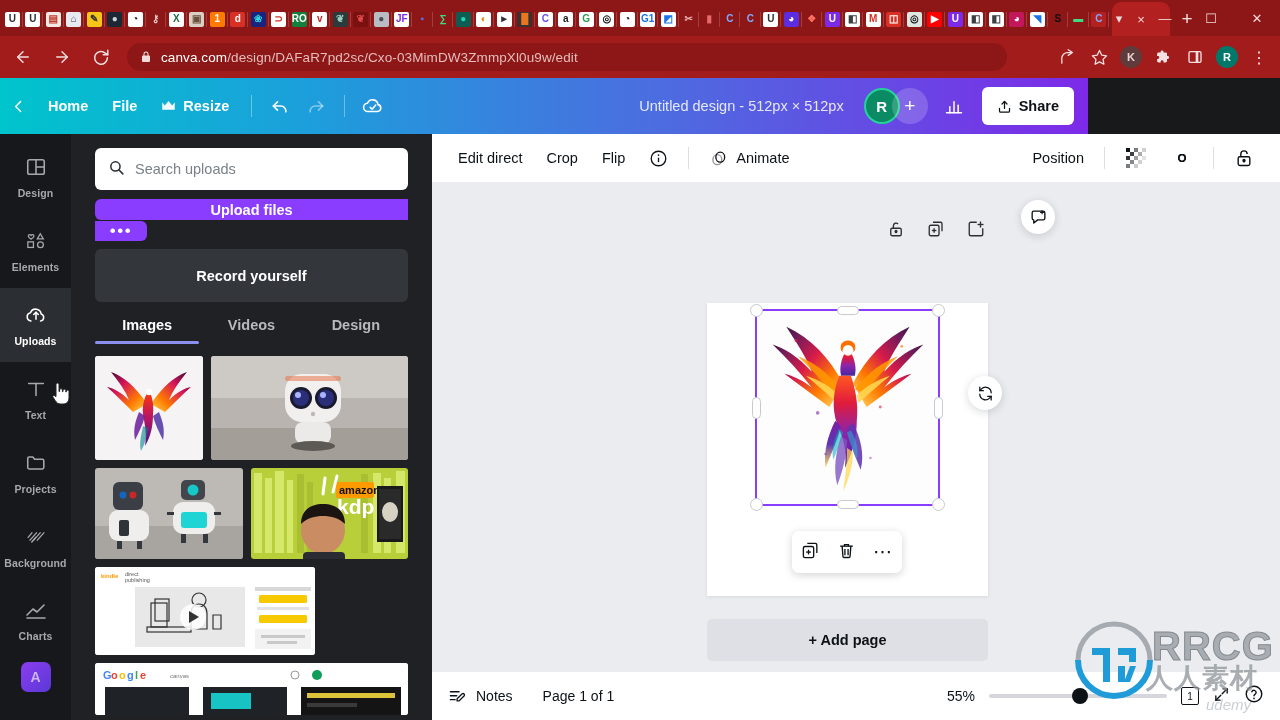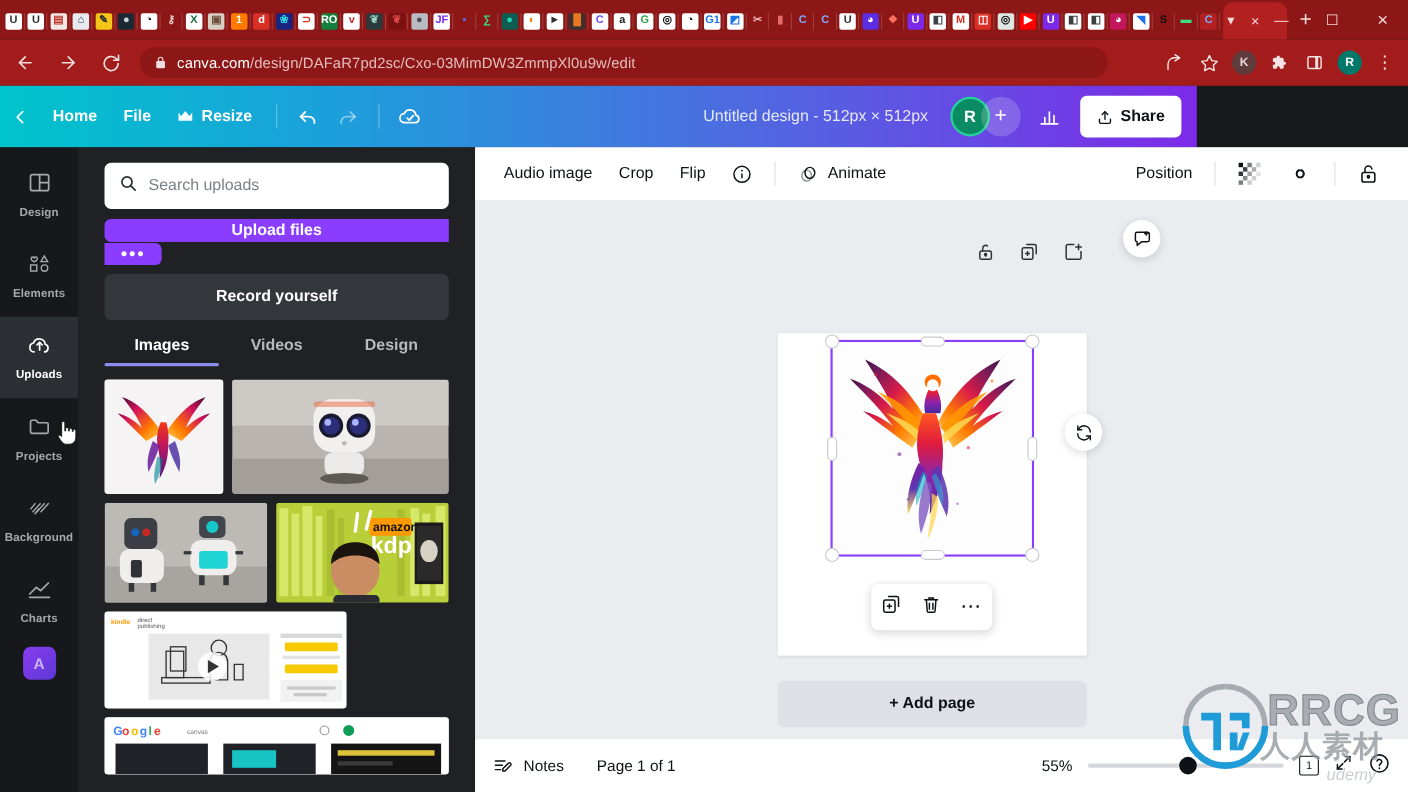--- a/index.html
+++ b/index.html
@@ -111,21 +111,21 @@
     align-items: center; padding: 0 13px; gap: 10px; }
   .search-box input { border: 0; outline: 0; font-size: 14.5px; color: #2b3034;
     font-family: "Liberation Sans", sans-serif; width: 100%; background: transparent; }
   .search-box input::placeholder { color: #7a8187; }
   .upload-row { display: flex; margin-top: 9px; height: 42px; gap: 1px; flex-direction: column; }
   .upload-btn { flex: 1; background: #8b3dff; color: #fff; border-radius: 6px 0 0 6px;
     display: flex; align-items: center; justify-content: center; font-size: 14.5px; font-weight: 700; }
   .upload-more { width: 52px; background: #8b3dff; border-radius: 0 6px 6px 0;
     display: flex; align-items: center; justify-content: center; color: #fff; font-size: 17px;
     letter-spacing: 1.5px; }
-  .record-btn { margin-top: 8px; height: 42px; background: #33363b; color: #fff;
+  .record-btn { margin-top: 8px; height: 53px; background: #33363b; color: #fff;
     border-radius: 6px; display: flex; align-items: center; justify-content: center;
     font-size: 14.5px; font-weight: 700; }
   .tabs { display: flex; margin-top: 15px; }
   .tab { flex: 1; text-align: center; padding-bottom: 11px; font-size: 14.5px;
     font-weight: 700; color: #b6babe; position: relative; }
   .tab.active { color: #fff; }
   .tab.active::after { content: ""; position: absolute; left: 0; right: 0; bottom: 0;
     height: 3px; background: #8b8ff0; border-radius: 2px; }
   .grid { margin-top: 12px; display: flex; flex-direction: column; gap: 8px; }
   .grow { display: flex; gap: 8px; align-items: flex-end; }
@@ -523,20 +523,29 @@
     </div>
     <div class="rail-item active">
       <span>
         <svg width="24" height="22" viewBox="0 0 24 24" fill="none" stroke="currentColor" stroke-width="1.7" stroke-linecap="round" stroke-linejoin="round">
             <path d="M6.5 18.5A4.5 4.5 0 0 1 6 9.6a6 6 0 0 1 11.6 1.3 3.9 3.9 0 0 1-.6 7.6"></path>
             <polyline points="9.5 11.5 12 9 14.5 11.5"></polyline>
             <line x1="12" y1="9" x2="12" y2="16.5"></line>
           </svg>
       </span>
       <span class="rail-label">Uploads</span>
+    </div>
+    <div class="rail-item">
+      <span>
+        <svg width="22" height="22" viewBox="0 0 24 24" fill="none" stroke="currentColor" stroke-width="1.7" stroke-linecap="round">
+            <line x1="4" y1="6" x2="20" y2="6"></line>
+            <line x1="12" y1="6" x2="12" y2="19"></line>
+          </svg>
+      </span>
+      <span class="rail-label">Text</span>
     </div>
     <div class="rail-item">
       <span>
         <svg width="22" height="22" viewBox="0 0 24 24" fill="none" stroke="currentColor" stroke-width="1.7" stroke-linejoin="round">
             <path d="M3 7a1.5 1.5 0 0 1 1.5-1.5h4L10.5 8H19A1.5 1.5 0 0 1 20.5 9.5V17A1.5 1.5 0 0 1 19 18.5H4.5A1.5 1.5 0 0 1 3 17z"></path>
           </svg>
       </span>
       <span class="rail-label">Projects</span>
     </div>
     <div class="rail-item">
@@ -755,21 +764,21 @@
           </svg>
         </div>
       </div>
     </div>
   </div>
 
   <div class="collapse-handle">‹</div>
 
   <div class="editor">
     <div class="ctxbar">
-      <div class="ctx-item">Audio image</div>
+      <div class="ctx-item">Edit direct</div>
       <div class="ctx-item">Crop</div>
       <div class="ctx-item">Flip</div>
       <div class="ctx-item">
         <svg width="19" height="19" viewBox="0 0 24 24" fill="none" stroke="#0d1216" stroke-width="1.7">
             <circle cx="12" cy="12" r="9.2"></circle>
             <line x1="12" y1="11" x2="12" y2="16.5"></line>
             <circle cx="12" cy="7.7" r="1.1" fill="#0d1216" stroke="none"></circle>
           </svg>
       </div>
       <div class="ctx-sep"></div>

